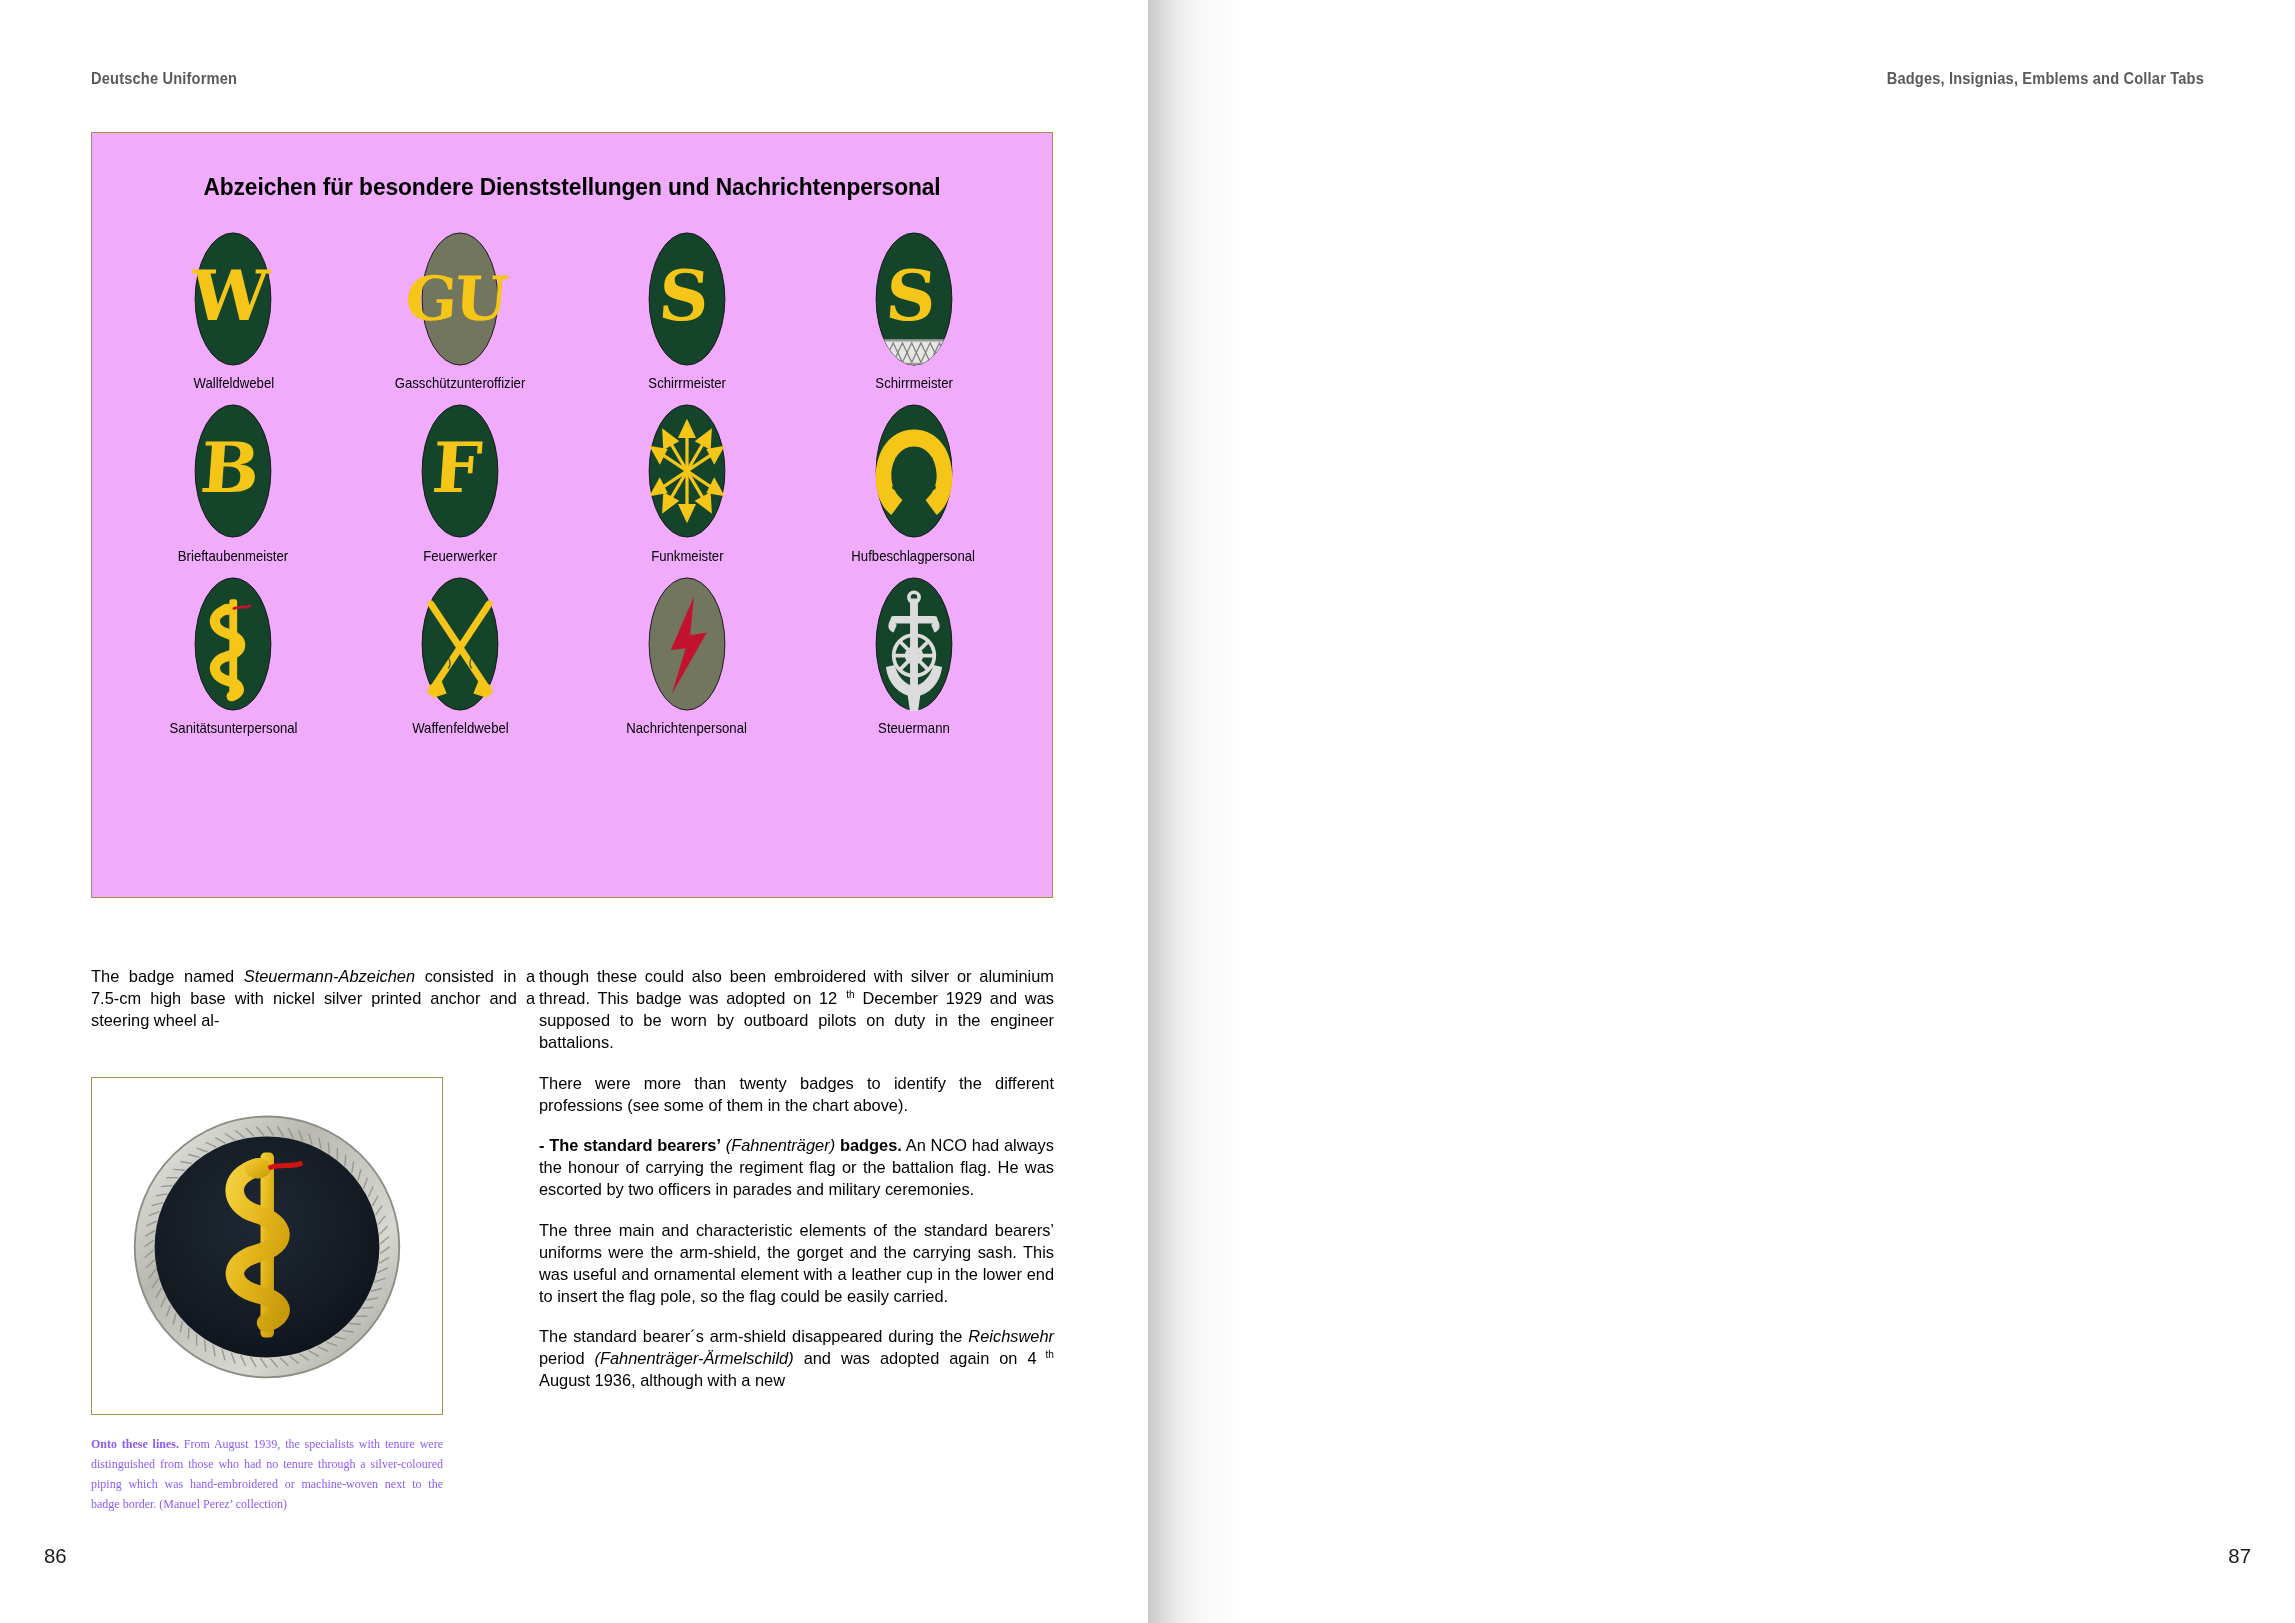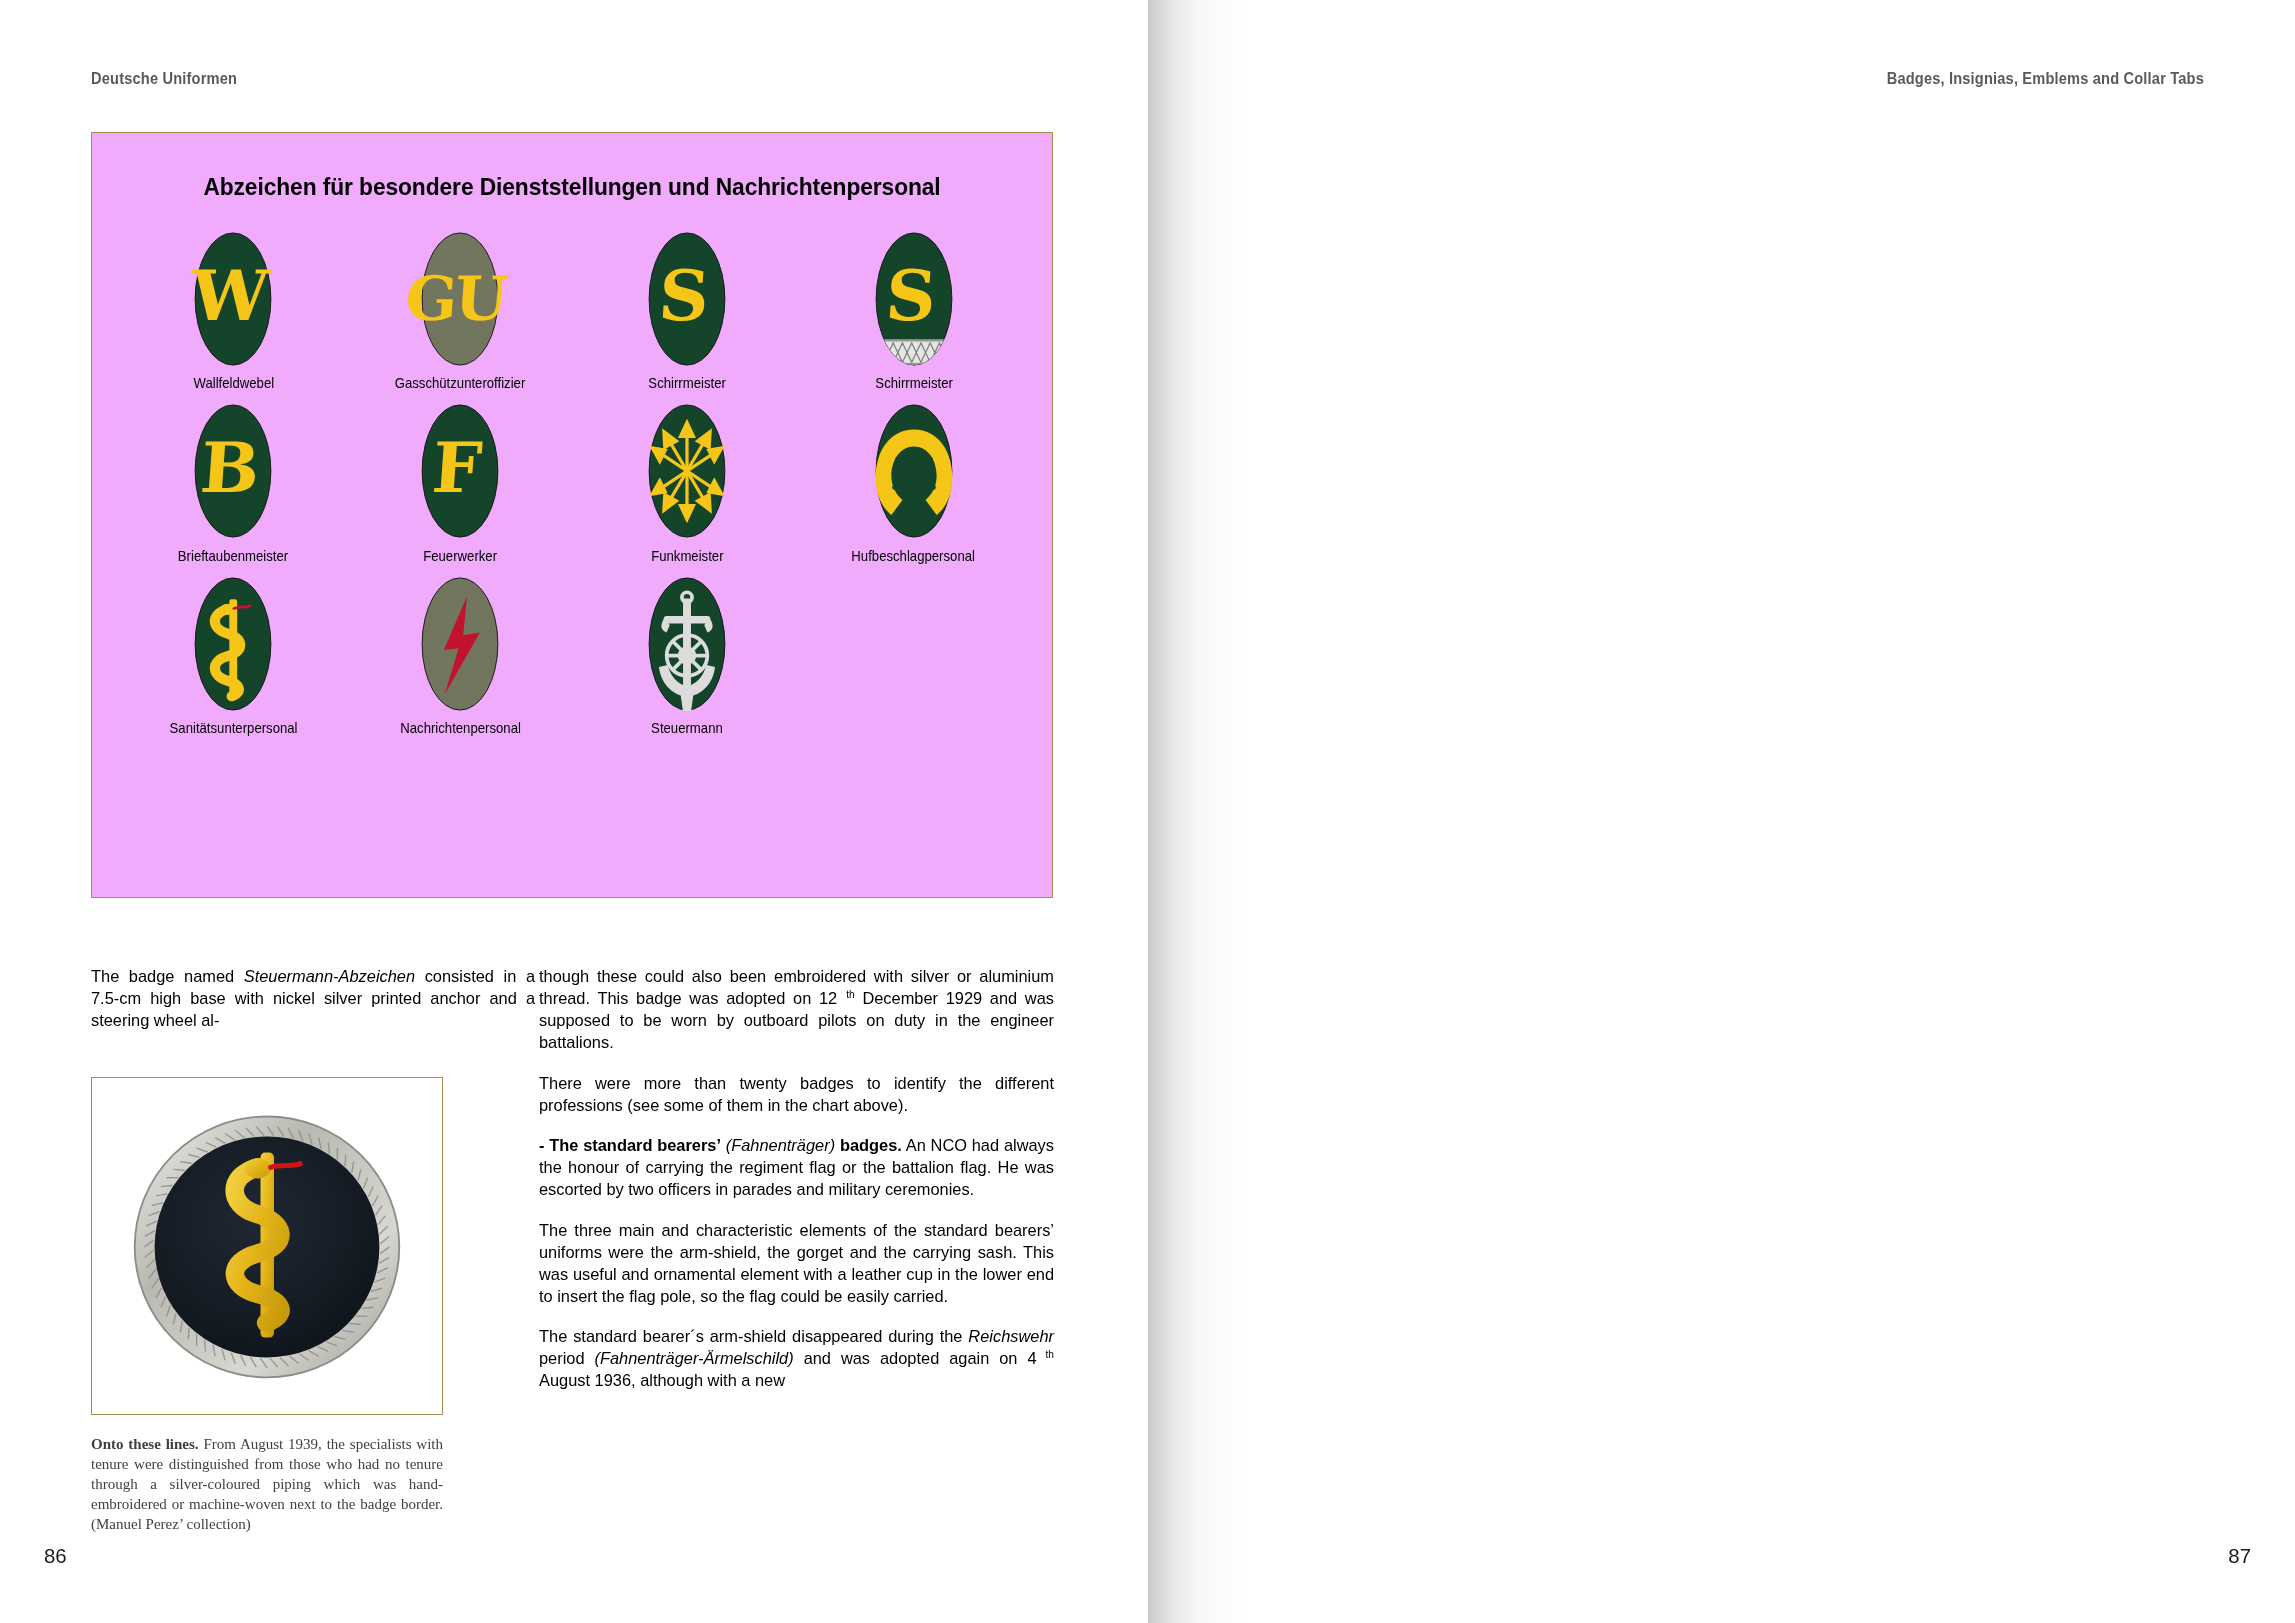--- a/index.html
+++ b/index.html
@@ -67,21 +67,21 @@
   .lcol-1{left:91px;top:965px;width:444px;}
   .lcol-2{left:539px;top:965px;width:515px;}
 
   
   .photo-frame{position:absolute;border:1.4px solid #a88e4e;background:#fff;box-sizing:border-box;overflow:hidden;}
   #photo-medal{left:91px;top:1077px;width:352px;height:338px;}
 
   
   .caption{
     position:absolute;font-family:"Liberation Serif", serif;
-    font-size:15px;line-height:20px;color:#404040;text-align:justify;
+    font-size:12px;line-height:20px;color:#8b5cf6;text-align:justify;
   }
   .caption b{font-weight:bold;}
   #cap-medal{left:91px;top:1434px;width:352px;}
 
   
   .medal-wrap{position:absolute;inset:0;display:flex;align-items:center;justify-content:center;}
 </style>
 </head>
 <body>
 
@@ -251,20 +251,46 @@
       <ellipse cx="145" cy="145" rx="82" ry="143" fill="#14452b" stroke="#111" stroke-width="2"></ellipse>
 
       <rect x="137" y="48" width="17" height="205" rx="5" fill="#f5c518"></rect>
         <path d="M132 70 C96 80 98 112 132 122 C168 132 172 160 132 172
                  C96 182 98 214 132 224 C162 232 166 248 142 258" fill="none" stroke="#f5c518" stroke-width="22" stroke-linecap="round"></path>
         <ellipse cx="132" cy="70" rx="15" ry="12" fill="#f5c518"></ellipse>
         <path d="M147 68 C160 63 170 68 182 62" fill="none" stroke="#c3122f" stroke-width="6" stroke-linecap="round"></path>
     </svg>
             </div>
     <div class="badge-label">Sanitätsunterpersonal</div>
+  </div>
+  <div class="badge-cell">
+    <div class="badge-oval">
+              <svg viewBox="0 0 290 290">
+      <defs>
+                  <clipPath id="clip-Waffenfeldwebel">
+                    <ellipse cx="145" cy="145" rx="82" ry="143"></ellipse>
+                  </clipPath>
+                </defs>
+      <ellipse cx="145" cy="145" rx="82" ry="143" fill="#14452b" stroke="#111" stroke-width="2"></ellipse>
+
+      <g stroke="#f5c518" stroke-width="15" stroke-linecap="round" fill="none">
+          <path d="M82 58 L208 248"></path>
+                  <path d="M208 58 L82 248"></path>
+                </g>
+        <g fill="#f5c518">
+          <path d="M76 236 L104 222 L116 252 L86 262 Z"></path>
+          <path d="M214 236 L186 222 L174 252 L204 262 Z"></path>
+        </g>
+        <g stroke="#14452b" stroke-width="3" fill="none" opacity=".8">
+          <path d="M116 170 C124 178 126 190 120 198"></path>
+          <path d="M174 170 C166 178 164 190 170 198"></path>
+        </g>
+    </svg>
+            </div>
+    <div class="badge-label">Waffenfeldwebel</div>
   </div>
   <div class="badge-cell">
     <div class="badge-oval">
               <svg viewBox="0 0 290 290">
       <defs>
                   <clipPath id="clip-Nachrichtenpersonal">
                     <ellipse cx="145" cy="145" rx="82" ry="143"></ellipse>
                   </clipPath>
                 </defs>
       <ellipse cx="145" cy="145" rx="82" ry="143" fill="#72765e" stroke="#111" stroke-width="2"></ellipse>

